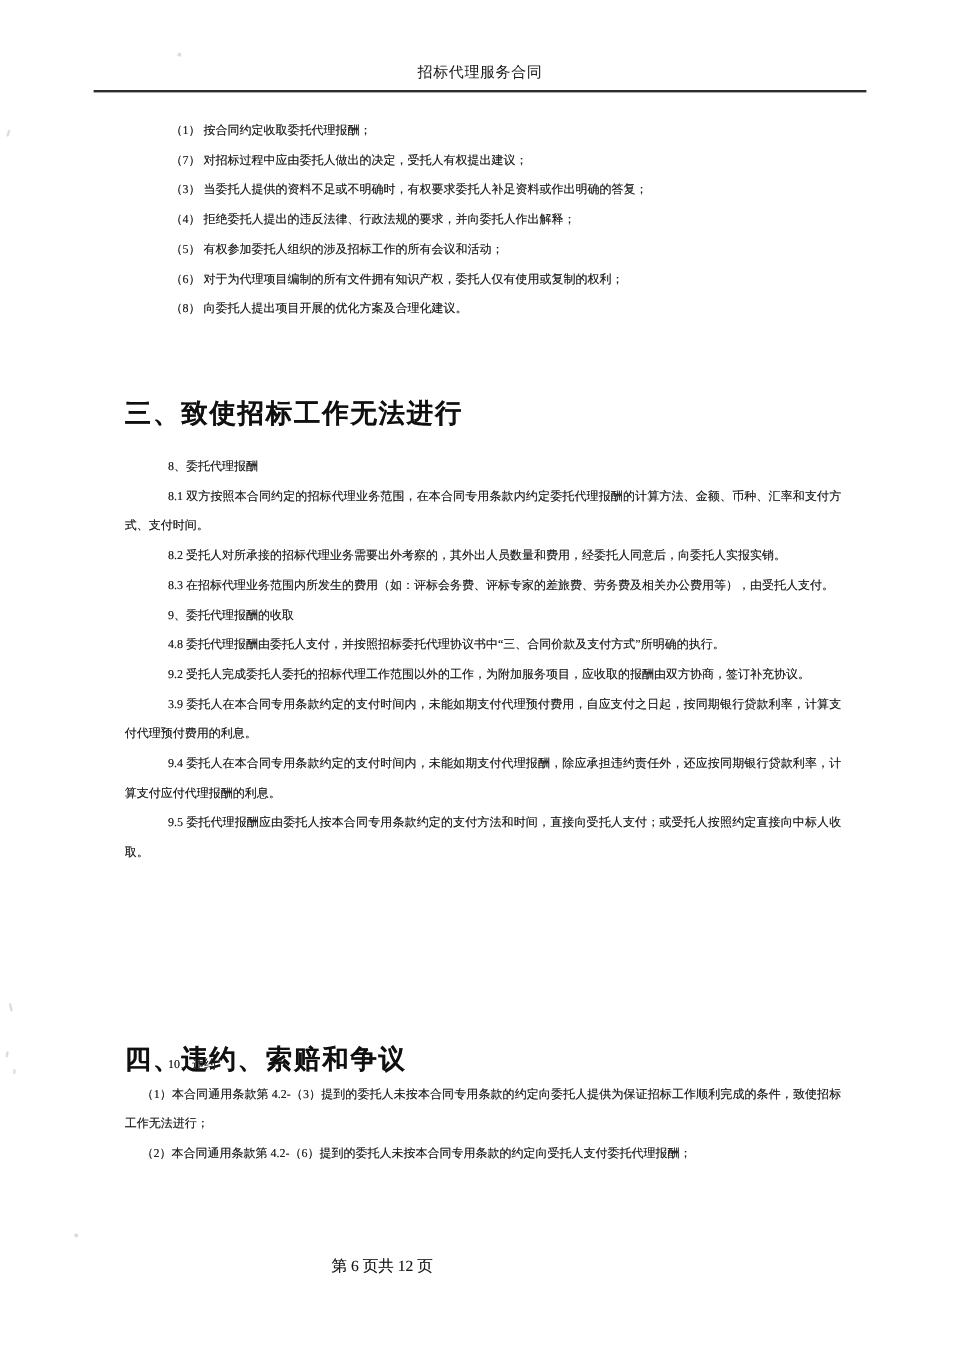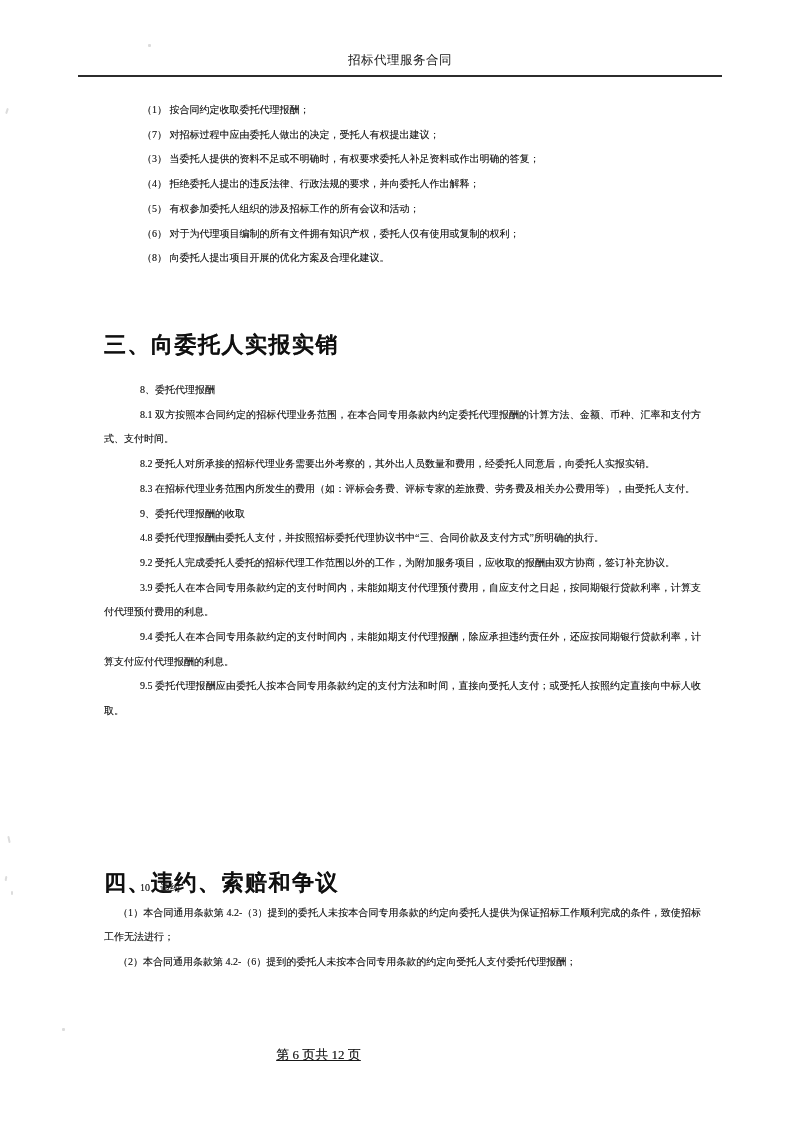--- a/index.html
+++ b/index.html
@@ -48,21 +48,20 @@
     white-space:nowrap;
   }
   .heading-3 { top:330px; }
   .heading-4 { top:830px;margin-top:38px; }
 
   
   .footer {
     position:absolute; top:1046px; left:0; width:637px;
     text-align:center; font-size:13px; color:#191919;
     text-shadow:0 0 0.3px rgba(20,20,20,.5);
-    text-decoration:underline;
   }
 
   
   .artifact { position:absolute; background:#9a9a9a; opacity:.35; border-radius:1px; }
   .a1 { left:148px; top:44px;  width:3px; height:3px; }
   .a2 { left:6px;   top:108px; width:2px; height:6px; transform:rotate(18deg); }
   .a3 { left:8px;   top:836px; width:2px; height:7px; transform:rotate(-12deg); }
   .a4 { left:5px;   top:876px; width:2px; height:5px; transform:rotate(10deg); }
   .a5 { left:11px;  top:891px; width:2px; height:4px; }
   .a6 { left:62px;  top:1028px; width:3px; height:3px; }
@@ -78,21 +77,21 @@
   <section class="block block-a">
     <p class="ind-item">（1） 按合同约定收取委托代理报酬；</p>
     <p class="ind-item">（7） 对招标过程中应由委托人做出的决定，受托人有权提出建议；</p>
     <p class="ind-item">（3） 当委托人提供的资料不足或不明确时，有权要求委托人补足资料或作出明确的答复；</p>
     <p class="ind-item">（4） 拒绝委托人提出的违反法律、行政法规的要求，并向委托人作出解释；</p>
     <p class="ind-item">（5） 有权参加委托人组织的涉及招标工作的所有会议和活动；</p>
     <p class="ind-item">（6） 对于为代理项目编制的所有文件拥有知识产权，委托人仅有使用或复制的权利；</p>
     <p class="ind-item">（8） 向委托人提出项目开展的优化方案及合理化建议。</p>
   </section>
 
-  <h2 class="section-heading heading-3">三、向委托人实报实销</h2>
+  <h2 class="section-heading heading-3">三、致使招标工作无法进行</h2>
 
   <section class="block block-b">
     <p class="ind-para">8、委托代理报酬</p>
     <p class="ind-para">8.1 双方按照本合同约定的招标代理业务范围，在本合同专用条款内约定委托代理报酬的计算方法、金额、币种、汇率和支付方式、支付时间。</p>
     <p class="ind-para">8.2 受托人对所承接的招标代理业务需要出外考察的，其外出人员数量和费用，经委托人同意后，向委托人实报实销。</p>
     <p class="ind-para">8.3 在招标代理业务范围内所发生的费用（如：评标会务费、评标专家的差旅费、劳务费及相关办公费用等），由受托人支付。</p>
     <p class="ind-para">9、委托代理报酬的收取</p>
     <p class="ind-para">4.8 委托代理报酬由委托人支付，并按照招标委托代理协议书中“三、合同价款及支付方式”所明确的执行。</p>
     <p class="ind-para">9.2 受托人完成委托人委托的招标代理工作范围以外的工作，为附加服务项目，应收取的报酬由双方协商，签订补充协议。</p>
     <p class="ind-para">3.9 委托人在本合同专用条款约定的支付时间内，未能如期支付代理预付费用，自应支付之日起，按同期银行贷款利率，计算支付代理预付费用的利息。</p>

